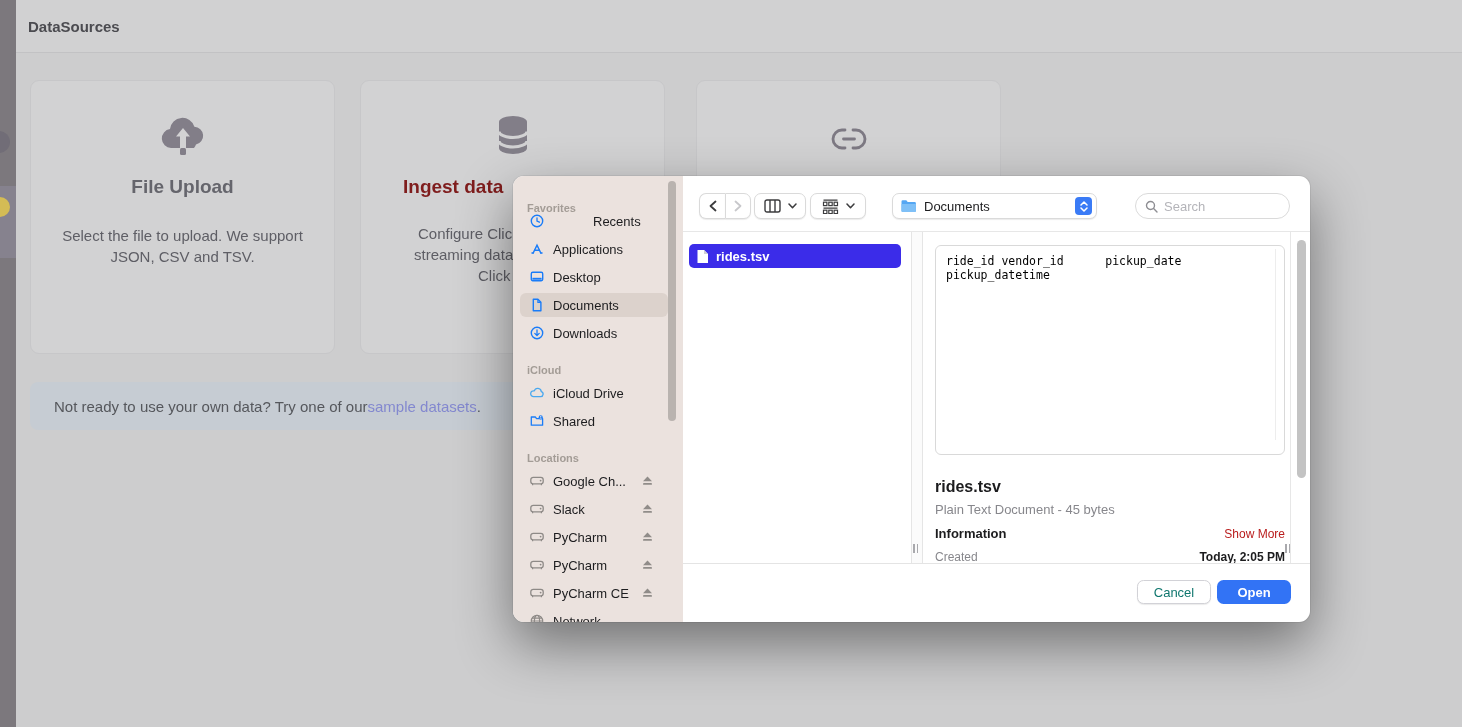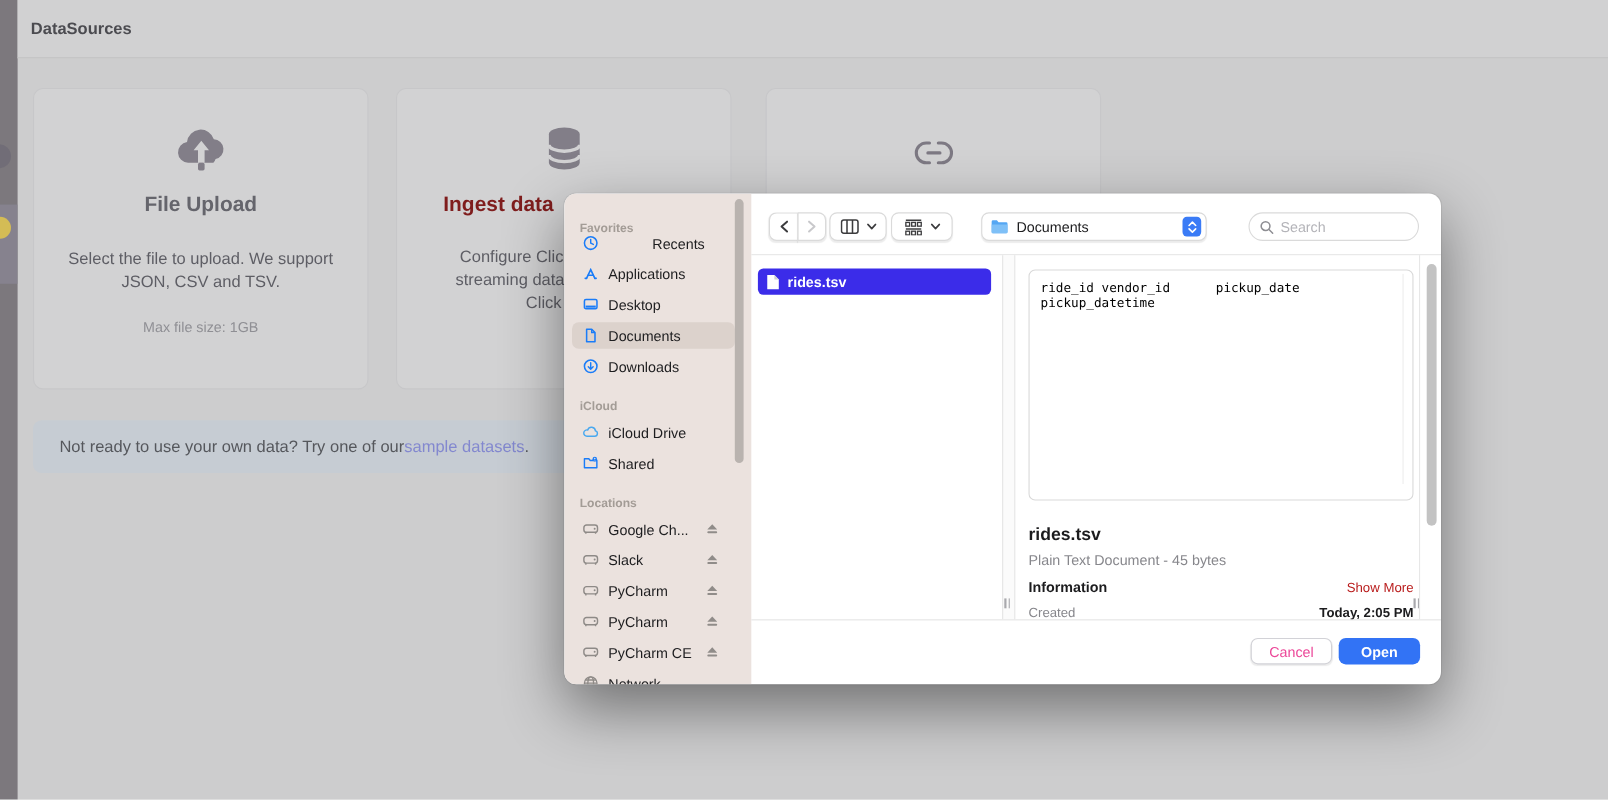--- a/index.html
+++ b/index.html
@@ -70,21 +70,21 @@
   .inforow .i-more { font-size:12px; color:#b91c1c; }
   .createdrow { position:absolute; left:422px; top:374px; width:350px; display:flex; justify-content:space-between;gap:12px; }
   .createdrow .c-lbl { font-size:12px; color:#87878c; }
   .createdrow .c-val { font-size:12px; font-weight:700; color:#1c1c1e; }
 
   .right-divider { position:absolute; left:777px; top:56px; width:1px; height:331px; background:#e7e7e7; }
   .v-scroll { position:absolute; left:784px; top:64px; width:9px; height:238px; border-radius:4.5px; background:#c3c3c3; }
 
   .footer-divider { position:absolute; left:170px; top:387px; width:627px; height:1px; background:#e4e4e4; }
   .f-btn { position:absolute; top:404px; width:74px; height:24px; border-radius:6.5px; font-size:13px; display:flex; align-items:center; justify-content:center; }
-  .btn-cancel { left:624px; background:#fff; border:1px solid #d2d2d7; box-shadow:0 1px 1px rgba(0,0,0,.08); color:#ec4899; }
+  .btn-cancel { left:624px; background:#fff; border:1px solid #d2d2d7; box-shadow:0 1px 1px rgba(0,0,0,.08); color:#0f766e; }
   .btn-open { left:704px; background:#3273f5; color:#fff; font-weight:700; }
 </style>
 </head>
 <body>
 
 <div id="app">
 
   <div class="left-strip">
     <div class="strip-circle-dark"></div>
     <div class="strip-patch"></div>
@@ -98,21 +98,20 @@
   <div class="card" style="left:30px;">
     <div class="c-icon">
       <svg width="50" height="48" viewBox="0 0 50 48">
         <path d="M13,33 a9.5,9.5 0 0 1 -1,-18.9 a12.5,12.5 0 0 1 24.4,-2.4 a9,9 0 0 1 1.6,17.8 a9,9 0 0 1 -2,3.5 z" fill="#827e88"></path>
         <polygon points="25,13 32,21.5 28,21.5 28,33 22,33 22,21.5 18,21.5" fill="#d2d2d3"></polygon>
         <rect x="22" y="33" width="6" height="7" rx="1.5" fill="#827e88"></rect>
       </svg>
     </div>
     <div class="c-title">File Upload</div>
     <div class="c-desc">Select the file to upload. We support JSON, CSV and TSV.</div>
-    <div class="c-note">Max file size: 1GB</div>
   </div>
 
   <div class="card" style="left:360px;">
     <div class="c-icon">
       <svg width="38" height="42" viewBox="0 0 38 42">
         <path d="M5,7 a14,6 0 0 1 28,0 v26 a14,6 0 0 1 -28,0 z" fill="#827e88"></path>
         <path d="M5,16.5 a14,6 0 0 0 28,0" fill="none" stroke="#d2d2d3" stroke-width="3"></path>
         <path d="M5,26 a14,6 0 0 0 28,0" fill="none" stroke="#d2d2d3" stroke-width="3"></path>
       </svg>
     </div>

